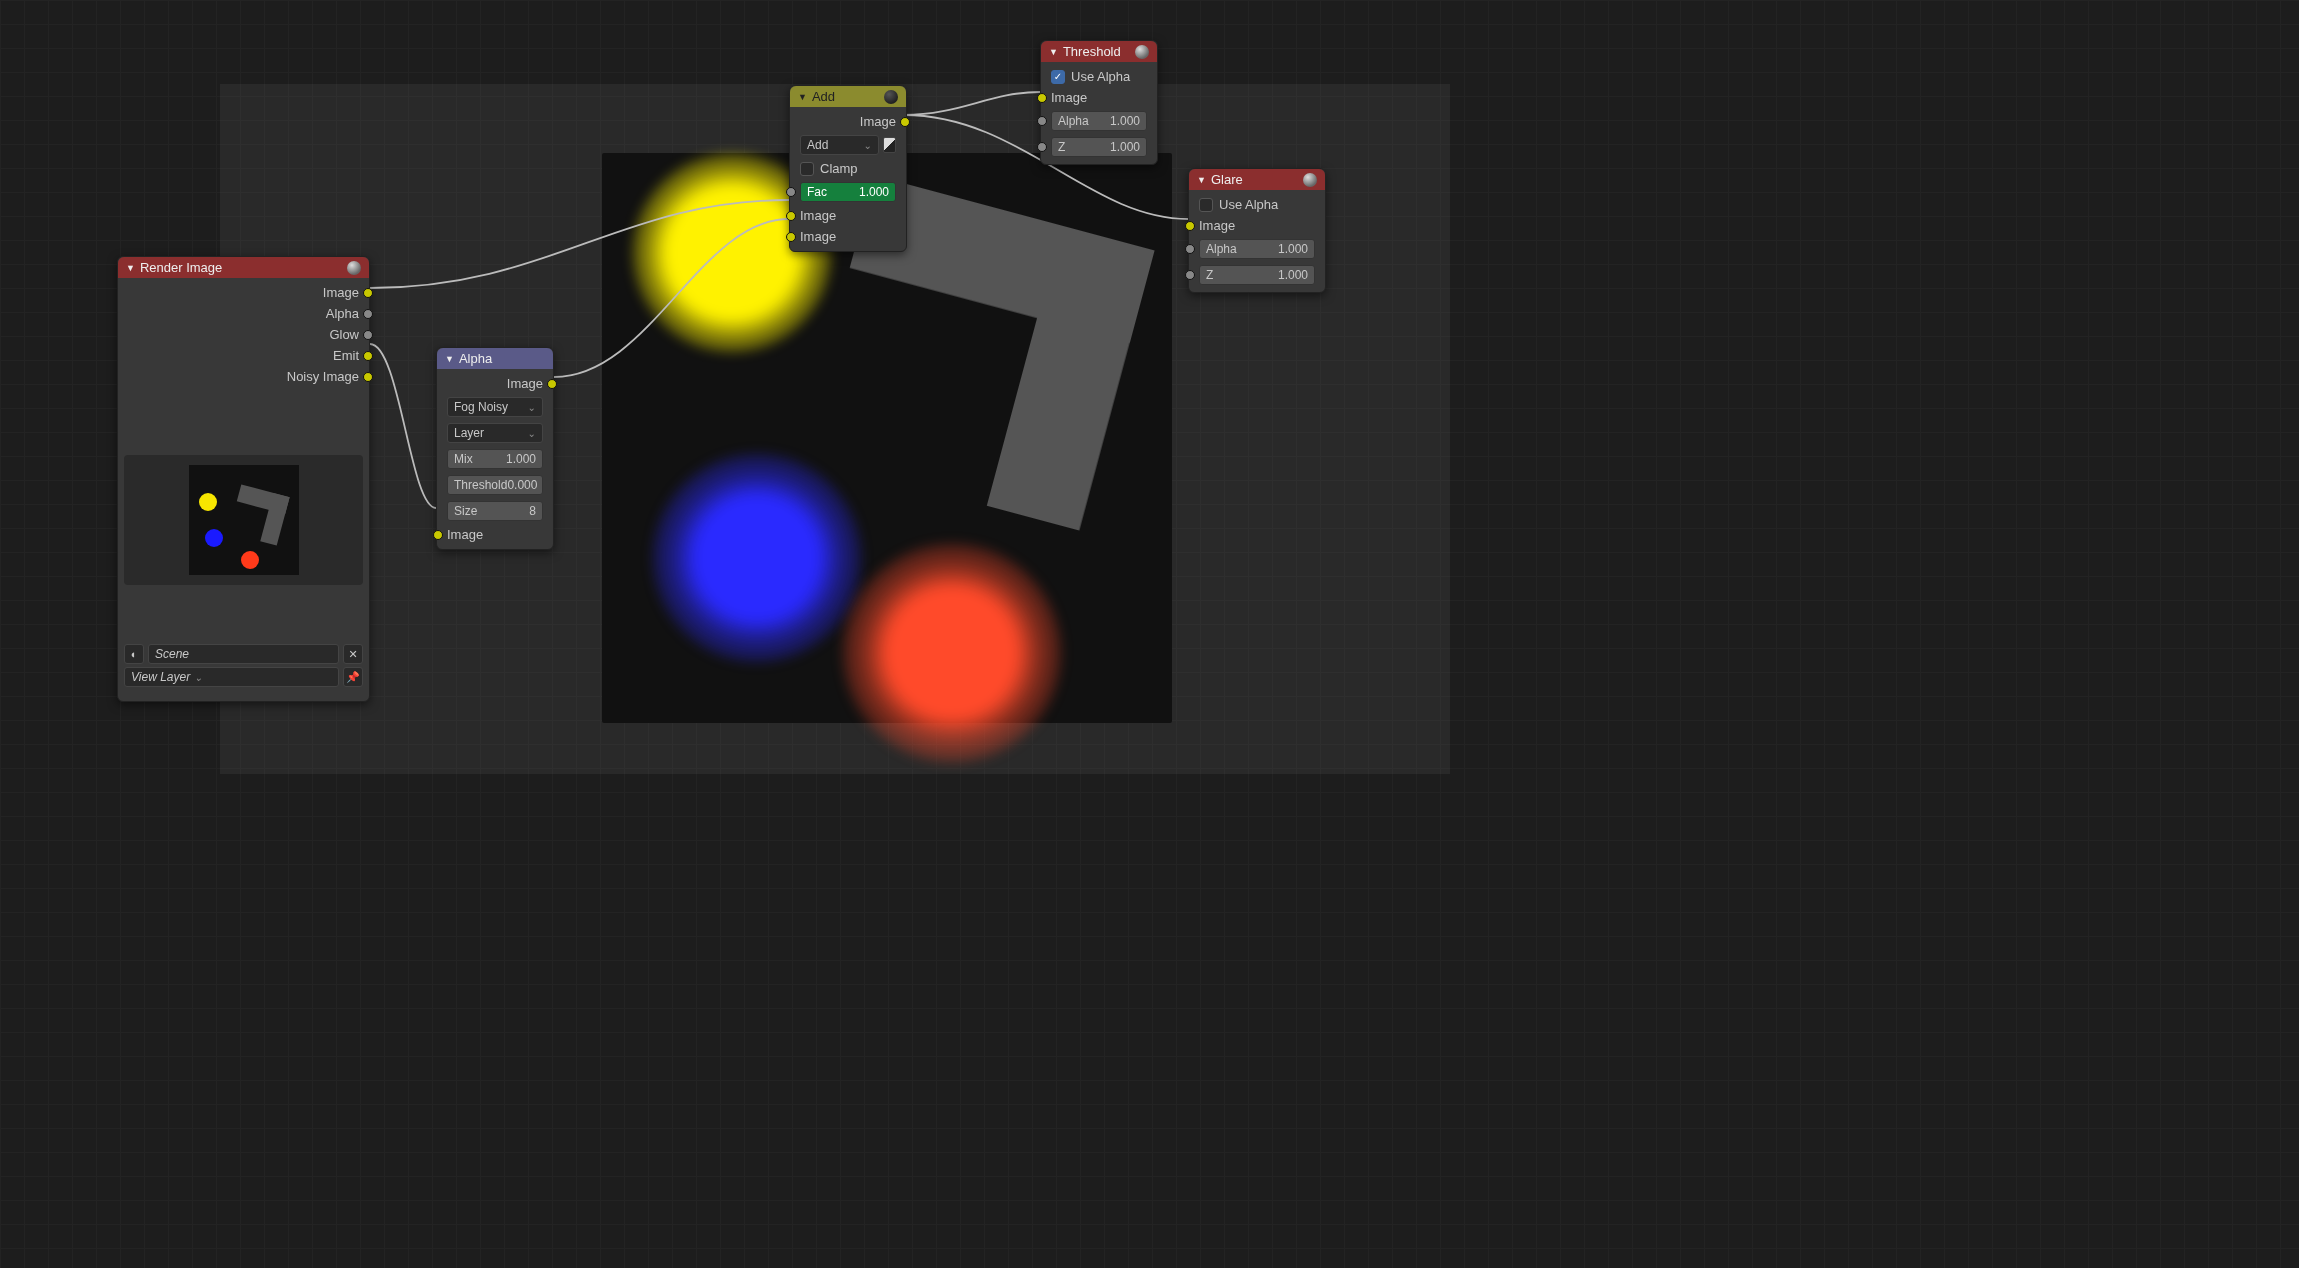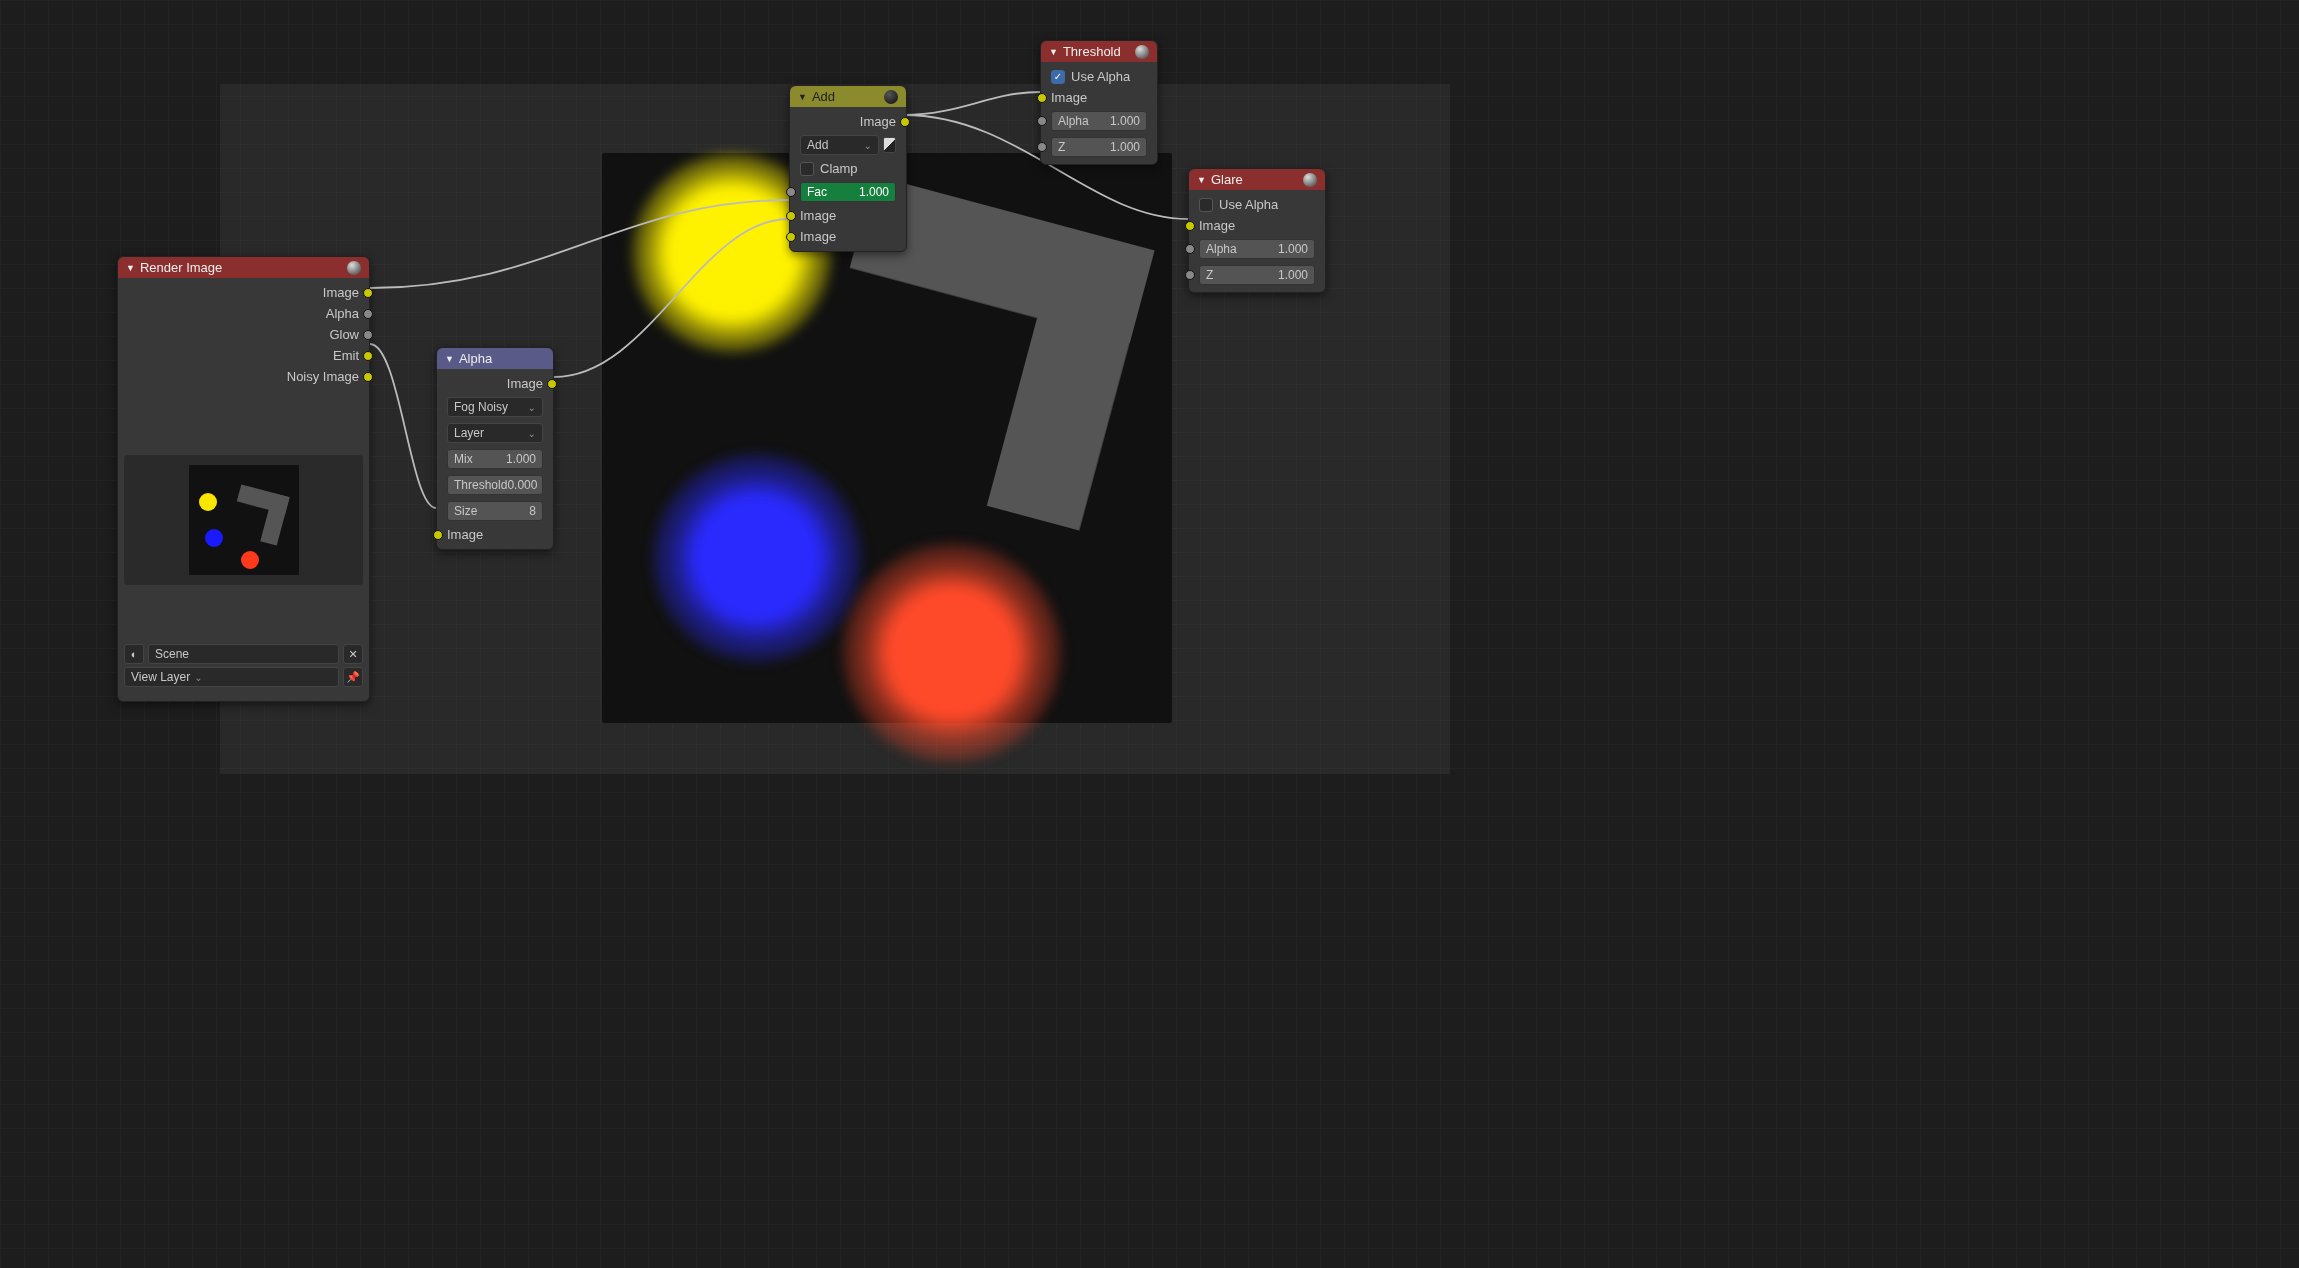--- a/index.html
+++ b/index.html
@@ -156,21 +156,21 @@
   background:
     linear-gradient(#555,#555) top/100% 35% no-repeat,
     linear-gradient(#555,#555) right/35% 100% no-repeat;
 }
 .scene-row {
   margin: 3px 6px;
   display:flex; gap:4px; align-items:center;
 }
 .scene-field {
   flex:1; background:#292929; border:1px solid #444; border-radius:3px;
-  padding:2px 6px; font-size:12px; display:flex; align-items:center; gap:4px;
+  padding:2px 6px; font-size:12px; display:flex; align-items:center; gap:4px;font-style:italic;
 }
 .icon-btn {
   width:20px;height:20px;background:#292929;border:1px solid #444;border-radius:3px;
   display:flex;align-items:center;justify-content:center;font-size:11px;
 }
 svg.wires { position:absolute; left:0;top:0; width:2299px;height:1268px; pointer-events:none; }
 .invert-icon {
   width:16px;height:16px;
   background: linear-gradient(135deg, #ddd 50%, #222 50%);
   border-radius:2px;border:1px solid #444;

